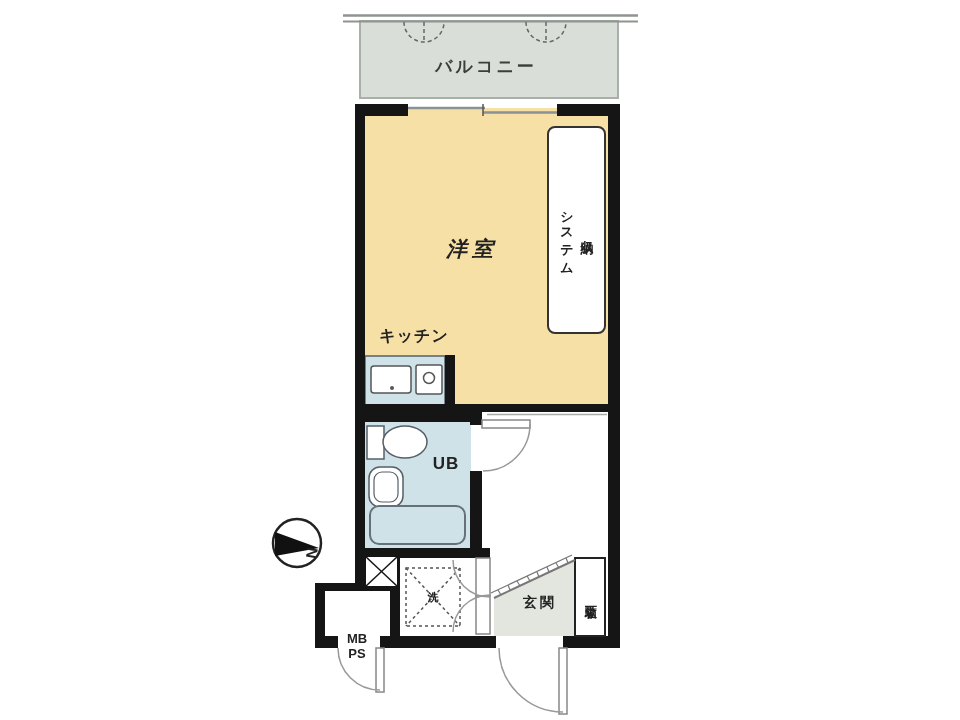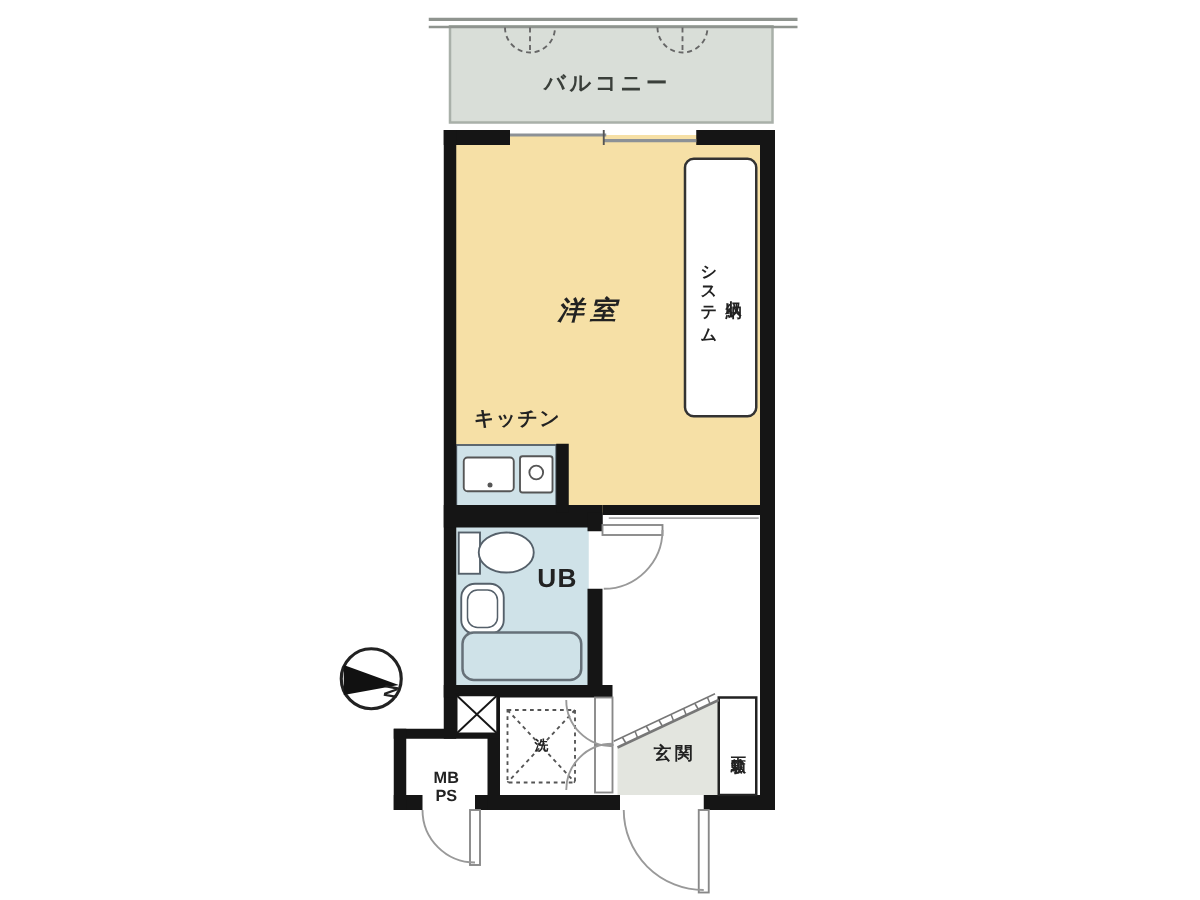--- a/index.html
+++ b/index.html
@@ -10,21 +10,21 @@
   #plan-svg{position:absolute;left:0;top:0;}
   .lbl{
     position:absolute;transform:translate(-50%,-50%);
     color:#222;font-weight:700;white-space:nowrap;line-height:1.15;
   }
   .v{writing-mode:vertical-rl;text-orientation:upright;letter-spacing:2px;}
   .lbl-balcony{font-size:17px;letter-spacing:3px;color:#3a3f3a;}
   .lbl-room{font-size:21px;letter-spacing:5px;}
   .lbl-storage{font-size:13px;}
   .lbl-kitchen{font-size:16px;letter-spacing:1px;}
-  .lbl-ub{font-size:21px;letter-spacing:1px;}
+  .lbl-ub{font-size:17px;letter-spacing:1px;}
   .lbl-laundry{font-size:11px;}
   .lbl-mb{font-size:13px;text-align:center;}
   .lbl-mb span{display:block;}
   .lbl-genkan{font-size:14px;letter-spacing:3px;text-align:right;}
   .lbl-getabako{font-size:12px;letter-spacing:1px;}
   .lbl-n{font-size:15px;transform:translate(-50%,-50%) rotate(100deg);}
 </style>
 </head>
 <body>
 
@@ -149,21 +149,21 @@
   </g>
 </svg>
 
 <div class="lbl lbl-balcony" style="left:486px; top:67px;">バルコニー</div>
 <div class="lbl lbl-room" style="left:472px; top:249px;font-style:italic;">洋室</div>
 <div class="lbl lbl-storage v" style="left:586px; top:232px;">収納</div>
 <div class="lbl lbl-storage v" style="left:566px; top:236px;">システム</div>
 <div class="lbl lbl-kitchen" style="left:414px; top:336px;text-align:center;">キッチン</div>
 <div class="lbl lbl-ub" style="left:446px; top:464px;">UB</div>
 <div class="lbl lbl-laundry" style="left:433px; top:597px;">洗</div>
-<div class="lbl lbl-mb" style="left:357px; top:630px;">
+<div class="lbl lbl-mb" style="left:357px; top:647px;">
   <span>MB</span>
   <span>PS</span>
 </div>
 <div class="lbl lbl-genkan" style="left:540px; top:602px;">玄関</div>
 <div class="lbl lbl-getabako v" style="left:590px; top:597px;">下駄箱</div>
 <div class="lbl lbl-n" style="left:312px; top:553px;">N</div>
 
 </div>
 
 </body></html>

